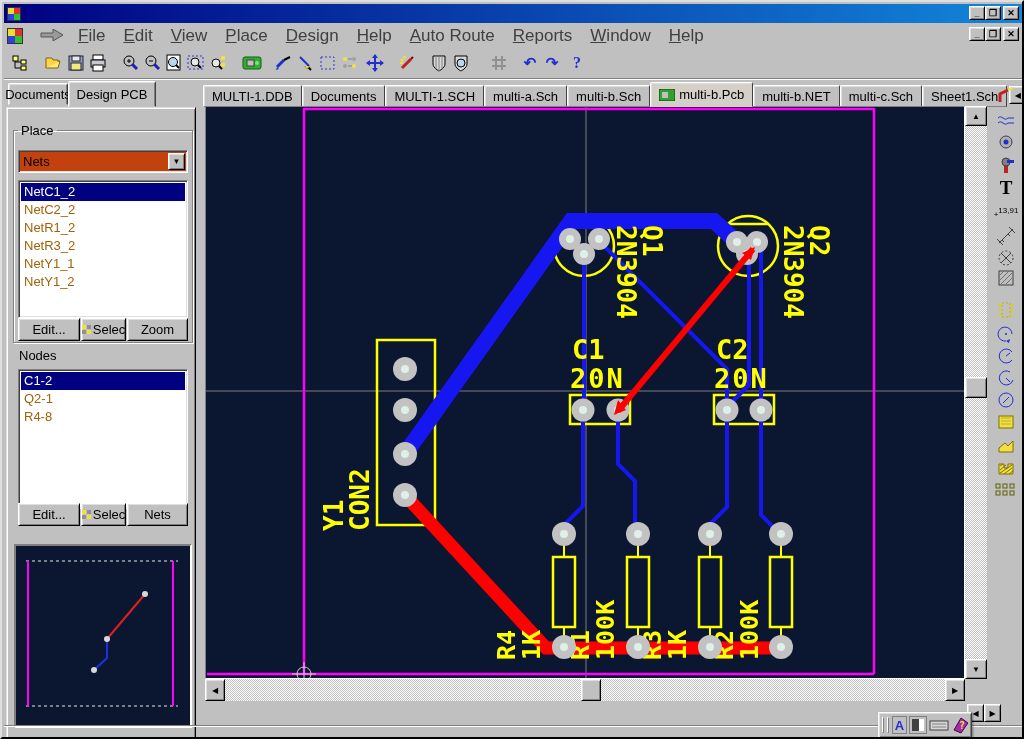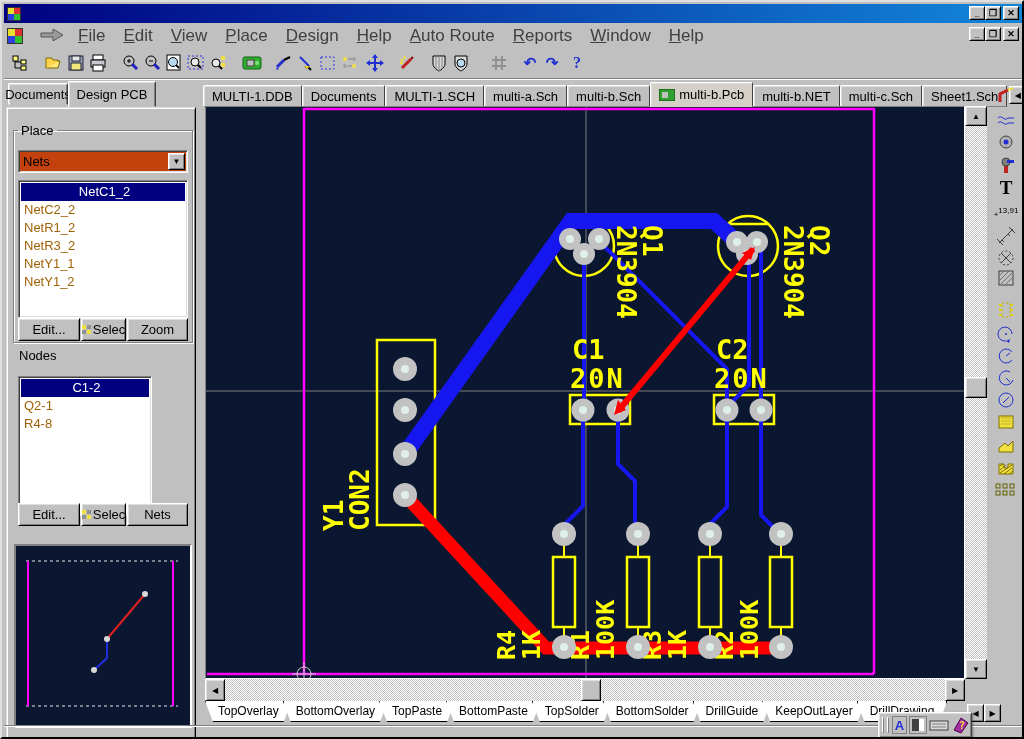--- a/index.html
+++ b/index.html
@@ -21,21 +21,21 @@
   .lpanel { position:absolute; left:2px; top:77px; width:194px; height:660px; }
   .ptab { position:absolute; height:22px; top:4px; background:#c0c0c0; border:1px solid; border-color:#fff #404040 #c0c0c0 #fff; box-shadow:inset 1px 1px 0 #dfdfdf, inset -1px 0 0 #808080; font-size:13px; display:flex; align-items:center; justify-content:center; border-radius:2px 2px 0 0; }
   .ptab.front { top:2px; height:26px; z-index:3; }
   .panelbody { position:absolute; left:2px; top:28px; width:190px; height:632px; border:1px solid; border-color:#dfdfdf #000 #000 #dfdfdf; box-shadow: inset 1px 1px 0 #fff, inset -1px -1px 0 #808080; background:#c0c0c0; }
   fieldset.grp { position:absolute; left:6px; top:15px; width:180px; height:220px; border:1px solid #808080; box-shadow:1px 1px 0 #fff, inset 1px 1px 0 #fff; }
   fieldset.grp legend { font-size:13px; padding:0 3px; margin-left:4px; }
   .combo { position:absolute; left:11px; top:42px; width:170px; height:23px; background:#c2410c; border:1px solid; border-color:#808080 #fff #fff #808080; box-shadow:inset 1px 1px 0 #404040, inset -1px -1px 0 #dfdfdf; font-size:13px; display:flex; align-items:center; padding-left:4px; }
   .combobtn { position:absolute; right:2px; top:2px; width:17px; height:17px; background:#c0c0c0; border:1px solid; border-color:#fff #000 #000 #fff; box-shadow:inset 1px 1px 0 #dfdfdf, inset -1px -1px 0 #808080; display:flex; align-items:center; justify-content:center; font-size:8px; }
   .listbox { position:absolute; background:#fff; border:1px solid; border-color:#808080 #fff #fff #808080; box-shadow:inset 1px 1px 0 #404040, inset -1px -1px 0 #dfdfdf; font-size:13px; padding:2px; }
   .litem { height:18px; line-height:18px; padding-left:3px; color:#a16207; white-space:nowrap; }
-  .litem.sel { background:#000081; color:#fff;text-align:center; }
+  .litem.sel { background:#000081; color:#fff; }
   .pbtn { position:absolute; height:23px; background:#c0c0c0; border:1px solid; border-color:#fff #000 #000 #fff; box-shadow:inset 1px 1px 0 #dfdfdf, inset -1px -1px 0 #808080; font-size:13px; display:flex; align-items:center; justify-content:center; overflow:hidden; }
   .minipreview { position:absolute; left:7px; top:436px; width:178px; height:184px; border:2px solid; border-color:#808080 #fff #fff #808080; background:#0b1730; }
   .mainarea { position:absolute; left:196px; top:77px; width:793px; height:660px; }
   .doctabs { position:absolute; left:5px; top:3px; height:25px; display:flex; align-items:flex-end; }
   .dtab { height:22px; background:#c0c0c0; border:1px solid; border-color:#fff #404040 #808080 #fff; box-shadow:inset 1px 1px 0 #dfdfdf; font-size:13px; display:flex; align-items:center; padding:0 8px; border-radius:2px 2px 0 0; white-space:nowrap; }
   .dtab.active { height:25px; background:#d4d0c8; z-index:2; border-bottom:1px solid #d4d0c8; }
   .tabarrows { display:flex; margin-left:2px; margin-bottom:3px; }
   .tarr { width:17px; height:18px; background:#c0c0c0; border:1px solid; border-color:#fff #000 #000 #fff; box-shadow:inset 1px 1px 0 #dfdfdf, inset -1px -1px 0 #808080; font-size:8px; display:flex; align-items:center; justify-content:center; }
   .canvaswrap { position:absolute; left:7px; top:27px; width:760px; height:573px; border:1px solid; border-color:#808080 #fff #fff #808080; background:#0b1730; }
   .vscroll { position:absolute; left:767px; top:27px; width:22px; height:573px; background-image:linear-gradient(45deg,#fff 25%,transparent 25%,transparent 75%,#fff 75%),linear-gradient(45deg,#fff 25%,#c0c0c0 25%,#c0c0c0 75%,#fff 75%); background-size:2px 2px; background-position:0 0,1px 1px; }
@@ -252,21 +252,21 @@
           <rect width="4" height="4" fill="#f0e040"></rect>
           <rect x="5" y="5" width="4" height="4" fill="#f0e040"></rect>
           <rect x="5" width="4" height="4" fill="#909090"></rect>
           <rect y="5" width="4" height="4" fill="#909090"></rect>
         </svg>
         <span>Selec</span>
       </div>
     <div class="pbtn" style="left:120px;top:210px;width:61px;">Zoom</div>
 
     <div style="position:absolute;left:12px;top:240px;font-size:13px;">Nodes</div>
-    <div class="listbox" style="left:11px;top:268px;width:134px;height:140px;">
+    <div class="listbox" style="left:11px;top:261px;width:170px;height:140px;">
       <div class="litem sel">C1-2</div>
       <div class="litem">Q2-1</div>
       <div class="litem">R4-8</div>
     </div>
     <div class="pbtn" style="left:11px;top:395px;width:62px;">Edit...</div>
     <div class="pbtn" style="left:74px;top:395px;width:45px;">
         <svg width="9" height="9" style="margin-right:2px;flex:none;">
           <rect width="4" height="4" fill="#f0e040"></rect>
           <rect x="5" y="5" width="4" height="4" fill="#f0e040"></rect>
           <rect x="5" width="4" height="4" fill="#909090"></rect>
@@ -450,31 +450,20 @@
     <div class="sbtn" style="left:0;top:0;width:22px;height:20px;">▲</div>
     <div class="sbtn" style="left:0;top:271px;width:22px;height:21px;"></div>
     <div class="sbtn" style="left:0;top:553px;width:22px;height:20px;">▼</div>
   </div>
   <div class="hscroll">
     <div class="sbtn" style="left:0;top:0;width:20px;height:22px;">◀</div>
     <div class="sbtn" style="left:376px;top:0;width:20px;height:22px;"></div>
     <div class="sbtn" style="left:740px;top:0;width:20px;height:22px;">▶</div>
   </div>
 
-  <div class="layertabs">
-    <div class="ltab">TopOverlay</div>
-    <div class="ltab">BottomOverlay</div>
-    <div class="ltab">TopPaste</div>
-    <div class="ltab">BottomPaste</div>
-    <div class="ltab">TopSolder</div>
-    <div class="ltab">BottomSolder</div>
-    <div class="ltab">DrillGuide</div>
-    <div class="ltab">KeepOutLayer</div>
-    <div class="ltab">DrillDrawing</div>
-  </div>
   <div style="position:absolute;left:769px;top:625px;display:flex;">
     <div class="tarr">◀</div>
     <div class="tarr">▶</div>
   </div>
 
   <div class="floattb">
     <div class="handle"></div>
     <div class="handle"></div>
     <div style="width:18px;height:18px;border:1px solid #808080;display:flex;align-items:center;justify-content:center;color:#2030d0;font-weight:bold;font-size:13px;">A</div>
     <div style="width:18px;height:18px;border:1px solid #808080;display:flex;">

